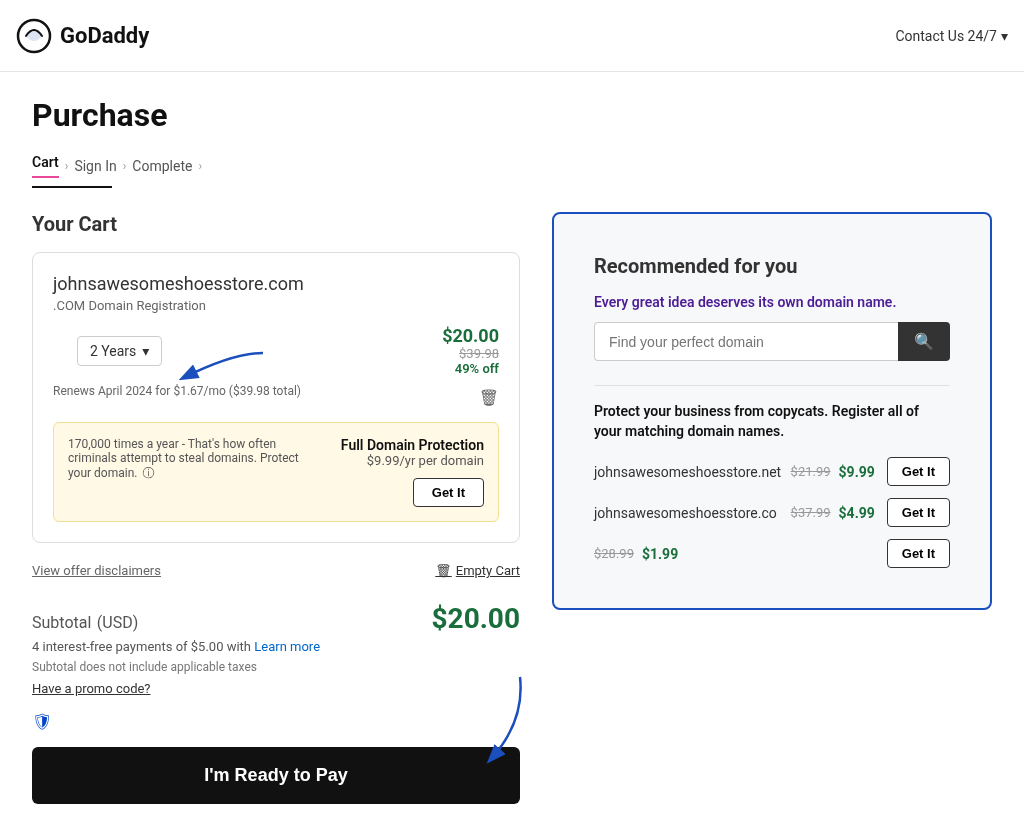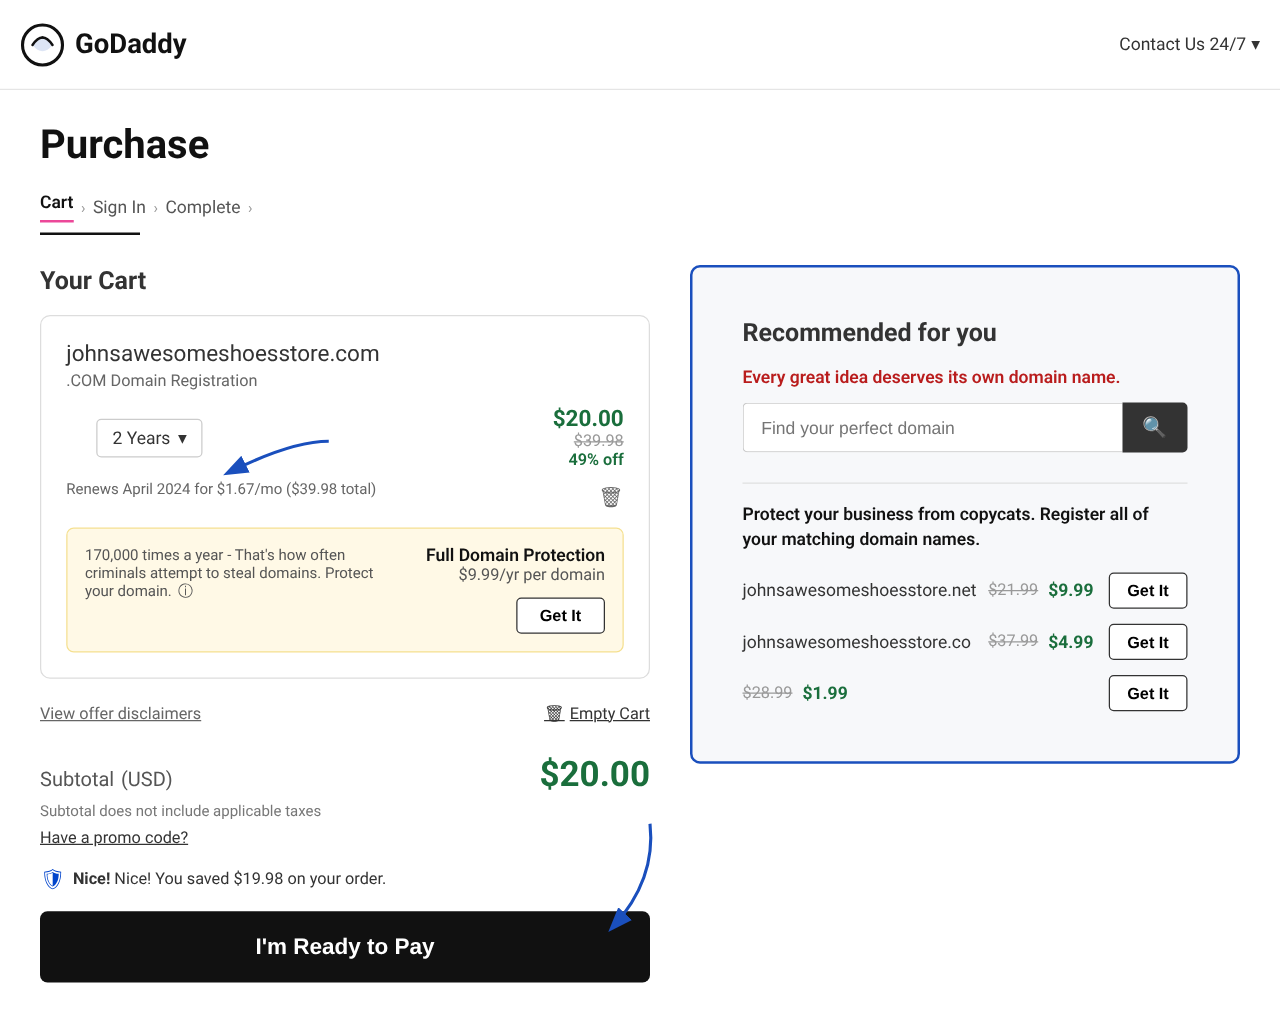--- a/index.html
+++ b/index.html
@@ -316,21 +316,21 @@
     }
 
     .rec-title {
       font-size: 20px;
       font-weight: 700;
       margin-bottom: 16px;
     }
 
     .rec-subtitle {
       font-size: 14px;
-      color: #b91c1c;
+      color: #4c1d95;
       font-weight: 600;
       margin-bottom: 12px;
     }
 
     .domain-search-row {
       display: flex;
       gap: 0;
       margin-bottom: 24px;
     }
     .domain-search-input {
@@ -512,34 +512,35 @@
       
       <div class="subtotal-section">
         <div class="subtotal-row">
           <div class="subtotal-label">
             <span>Subtotal</span>
             <span style="font-size:16px; font-weight:400; color:#555;">(USD)</span>
           </div>
           <div class="subtotal-price">$20.00</div>
         </div>
 
+        <div class="installment-text">
+          <span>4 interest-free payments of $5.00 with</span>
+          <a href="#" style="color:#0066cc;">Learn more</a>
+        </div>
 
         <div class="tax-text">Subtotal does not include applicable taxes</div>
         <div style="margin-top: 6px;">
           <span class="promo-link">Have a promo code?</span>
         </div>
       </div>
 
       
       <div style="position: relative; margin-top: 8px;">
         <div class="savings-banner">
           <span class="savings-icon">🛡</span>
-          <span>
-            <strong>Nice!</strong> <span>Nice! You saved $19.98 on your order.</span>
-          </span>
         </div>
 
         <svg style="position:absolute; right:-30px; top:-40px; width:120px; height:100px; pointer-events:none; overflow:visible;">
           <defs>
             <marker id="arrowhead2" markerWidth="8" markerHeight="8" refX="6" refY="3" orient="auto">
               <path d="M0,0 L0,6 L8,3 z" fill="#1a4fbd"></path>
             </marker>
           </defs>
           <path d="M 90,5 Q 95,50 60,88" stroke="#1a4fbd" stroke-width="2.5" fill="none" marker-end="url(#arrowhead2)"></path>
         </svg>

